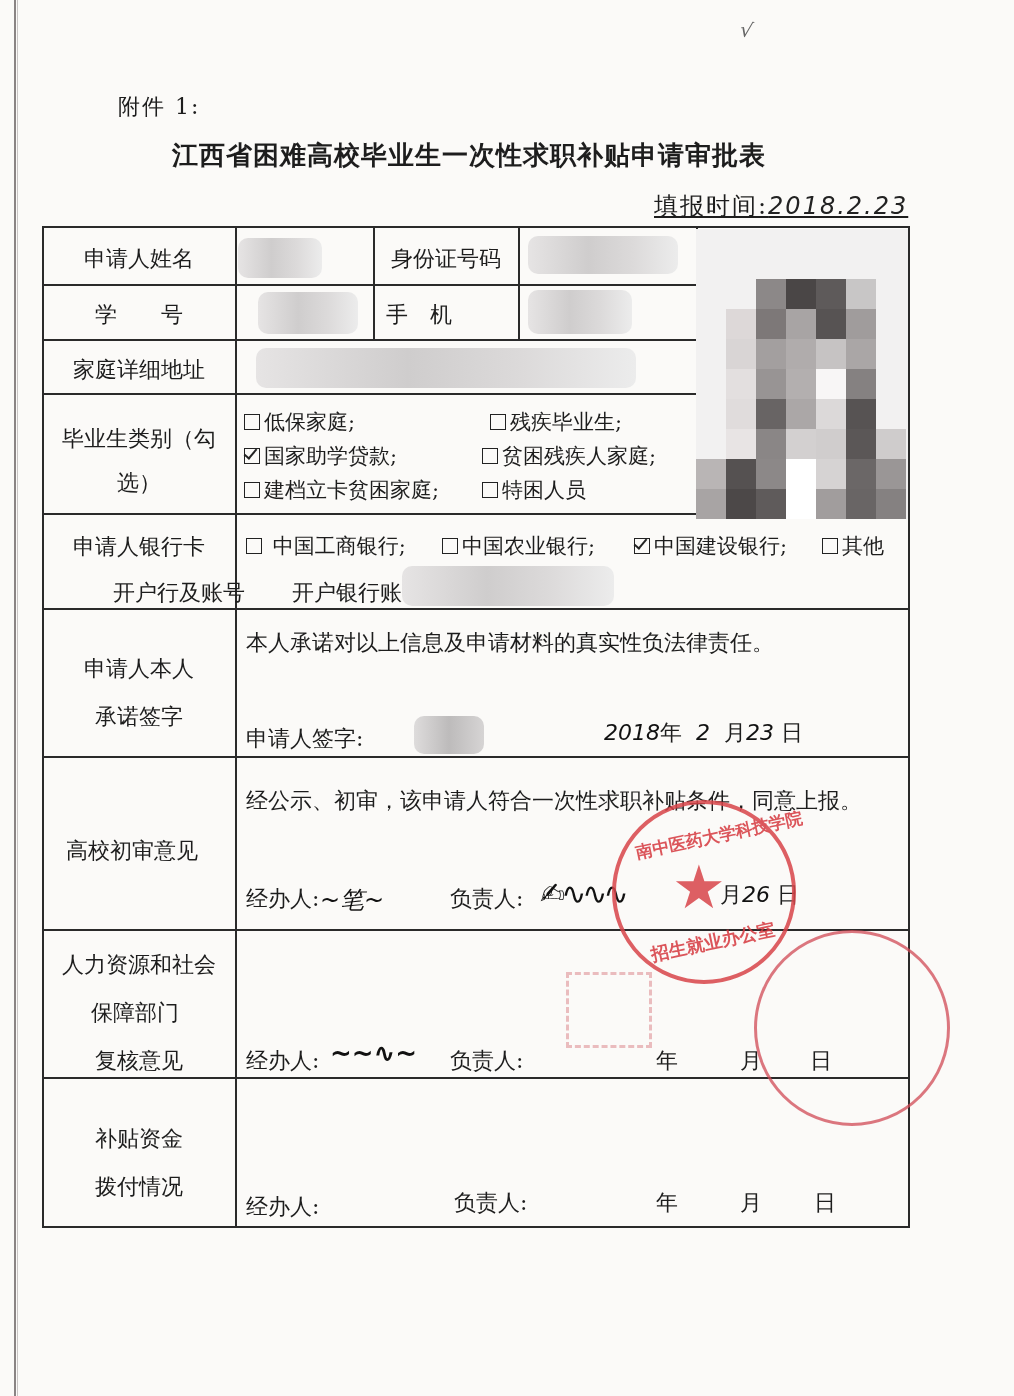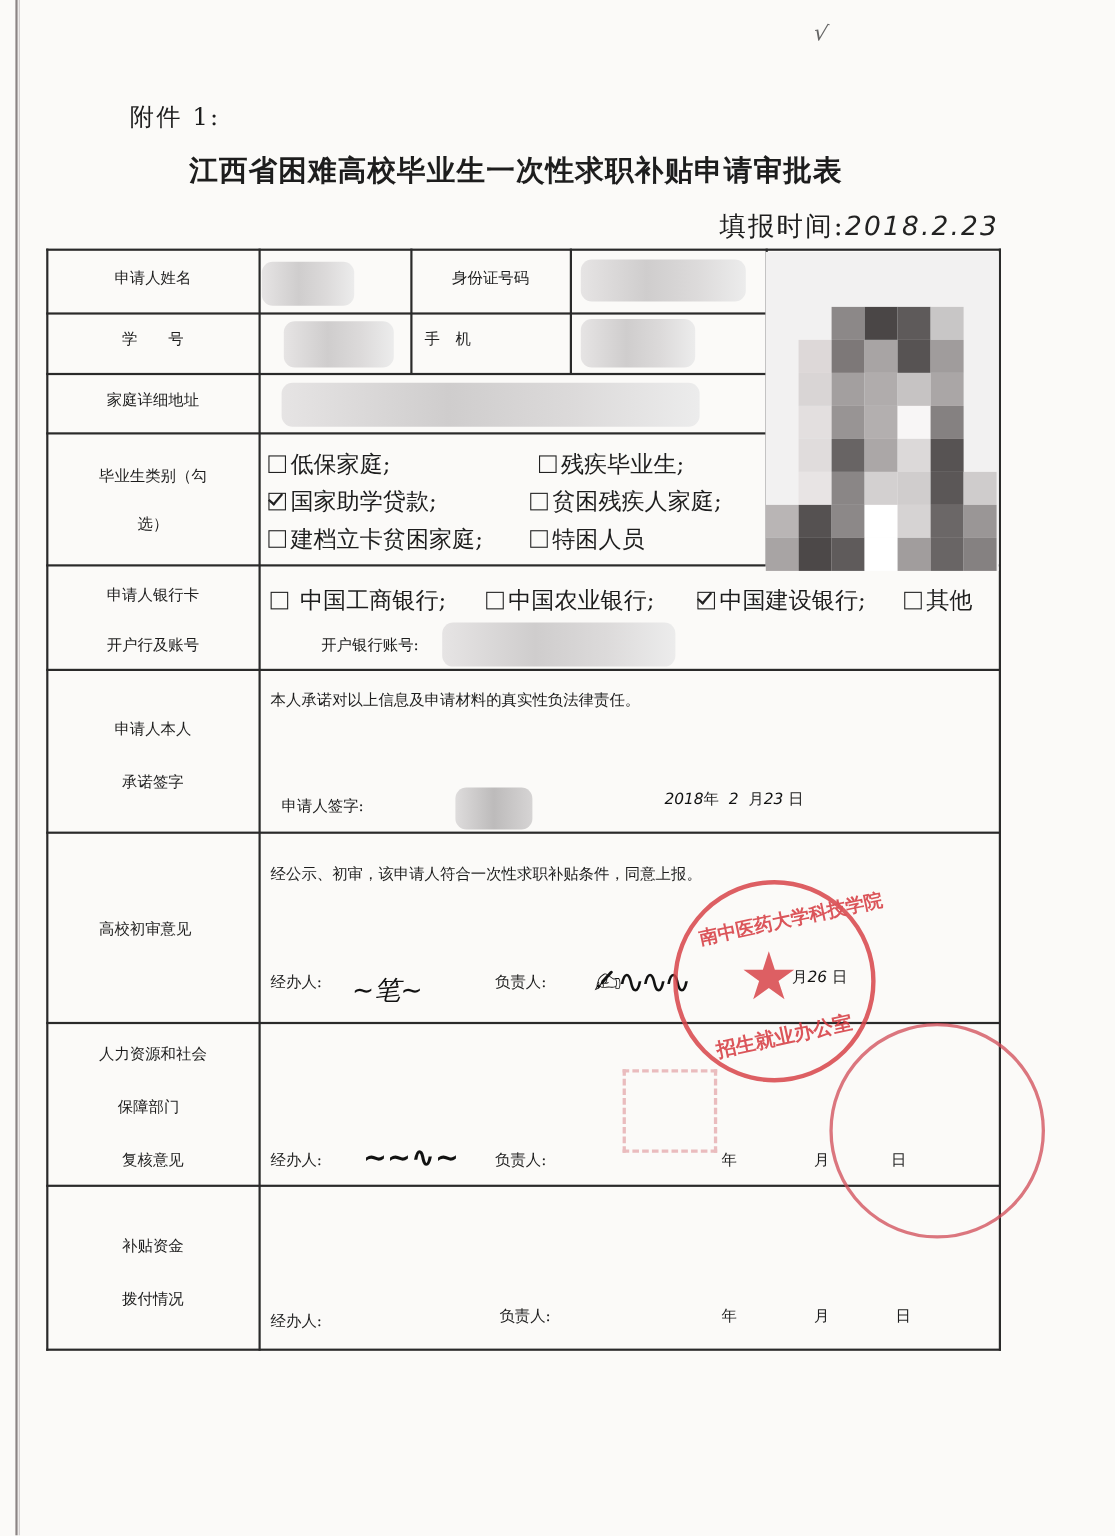--- a/index.html
+++ b/index.html
@@ -7,27 +7,27 @@
     width:1014px; height:1396px; position:relative; overflow:hidden;
     background:#fbfaf8;
     font-family:"DejaVu Serif","Liberation Serif",serif;
     color:#1d1d1d;
   }
   .page-edge { position:absolute; left:14px; top:0; width:2px; height:1396px; background:#8a8484; }
   .page-edge2 { position:absolute; left:17px; top:0; width:1px; height:1396px; background:#c9c5c5; }
   .tick-mark { position:absolute; left:740px; top:18px; font-size:20px; color:#666; transform:rotate(10deg); }
   .attach { position:absolute; left:118px; top:92px; font-size:22px; letter-spacing:2px; }
   .title { position:absolute; left:172px; top:138px; font-size:26px; font-weight:bold; letter-spacing:1px; }
-  .filltime { position:absolute; left:654px; top:190px; font-size:24px; letter-spacing:2px; }
+  .filltime { position:absolute; left:654px; top:190px; font-size:24px; letter-spacing:2px;text-decoration:underline; }
   .filltime .hand { font-family:"DejaVu Sans",sans-serif; font-style:italic; font-size:24px; color:#222; }
   .line { position:absolute; background:#2a2a2a; }
   .h { height:2px; }
   .v { width:2px; }
 
-  .cell-text { position:absolute; font-size:14px; white-space:nowrap; }
+  .cell-text { position:absolute; font-size:22px; white-space:nowrap; }
   .center { text-align:center; }
   .blur { position:absolute; border-radius:10px; background:linear-gradient(90deg,#e6e4e4,#cfcdcd 40%,#dcdada 70%,#ececec); }
   .blur.dark { background:linear-gradient(90deg,#dedcdc,#bdbbbb 50%,#d6d4d4); }
   .photo { position:absolute; left:696px; top:229px; width:212px; height:290px; background:#f2f1f1; overflow:hidden; }
   .px { position:absolute; width:30px; height:30px; }
 
   .cb { display:inline-block; width:14px; height:14px; border:1.5px solid #222; margin-right:4px; vertical-align:-1px; position:relative; }
   .cb.checked::after { content:""; position:absolute; left:2px; top:-3px; width:5px; height:11px; border-right:2px solid #222; border-bottom:2px solid #222; transform:rotate(40deg); }
   .opt { position:absolute; font-size:21px; white-space:nowrap; }
 
@@ -147,41 +147,41 @@
   <span class="cb"></span><span>贫困残疾人家庭;</span>
 </div>
 <div class="opt" style="left:244px;top:476px;">
   <span class="cb"></span><span>建档立卡贫困家庭;</span>
 </div>
 <div class="opt" style="left:482px;top:476px;">
   <span class="cb"></span><span>特困人员</span>
 </div>
 
 <div class="cell-text center" style="left:44px;top:532px;width:190px;">申请人银行卡</div>
-<div class="cell-text center" style="left:44px;top:578px;width:190px;">开户行及账号</div>
+<div class="cell-text center" style="left:44px;top:578px;width:190px;padding-left:40px;">开户行及账号</div>
 
 <div class="opt" style="left:246px;top:532px;">
   <span class="cb"></span>&nbsp;<span>中国工商银行;</span>
 </div>
 <div class="opt" style="left:442px;top:532px;">
   <span class="cb"></span><span>中国农业银行;</span>
 </div>
 <div class="opt" style="left:634px;top:532px;">
   <span class="cb checked"></span><span>中国建设银行;</span>
 </div>
 <div class="opt" style="left:822px;top:532px;">
   <span class="cb"></span><span>其他</span>
 </div>
 <div class="cell-text" style="left:246px;top:578px;margin-left:46px;">开户银行账号:</div>
 <div class="blur" style="left:402px;top:566px;width:212px;height:40px;"></div>
 
 <div class="cell-text center" style="left:44px;top:654px;width:190px;">申请人本人</div>
 <div class="cell-text center" style="left:44px;top:702px;width:190px;">承诺签字</div>
 <div class="cell-text" style="left:246px;top:628px;">本人承诺对以上信息及申请材料的真实性负法律责任。</div>
-<div class="cell-text" style="left:256px;top:724px;">申请人签字:</div>
+<div class="cell-text" style="left:246px;top:724px;">申请人签字:</div>
 <div class="blur dark" style="left:414px;top:716px;width:70px;height:38px;"></div>
 <div class="cell-text" style="left:604px;top:718px;">
   <span class="sig">2018</span><span>年</span>&nbsp;&nbsp;<span class="sig">2</span>&nbsp;&nbsp;<span>月</span><span class="sig">23</span>&nbsp;<span>日</span>
 </div>
 
 <div class="cell-text center" style="left:44px;top:836px;width:176px;">高校初审意见</div>
 <div class="cell-text" style="left:246px;top:786px;">经公示、初审，该申请人符合一次性求职补贴条件，同意上报。</div>
 <div class="cell-text" style="left:246px;top:884px;">经办人:</div>
 <div class="cell-text sig" style="left:320px;top:884px;font-size:24px;">~笔~</div>
 <div class="cell-text" style="left:450px;top:884px;">负责人:</div>

